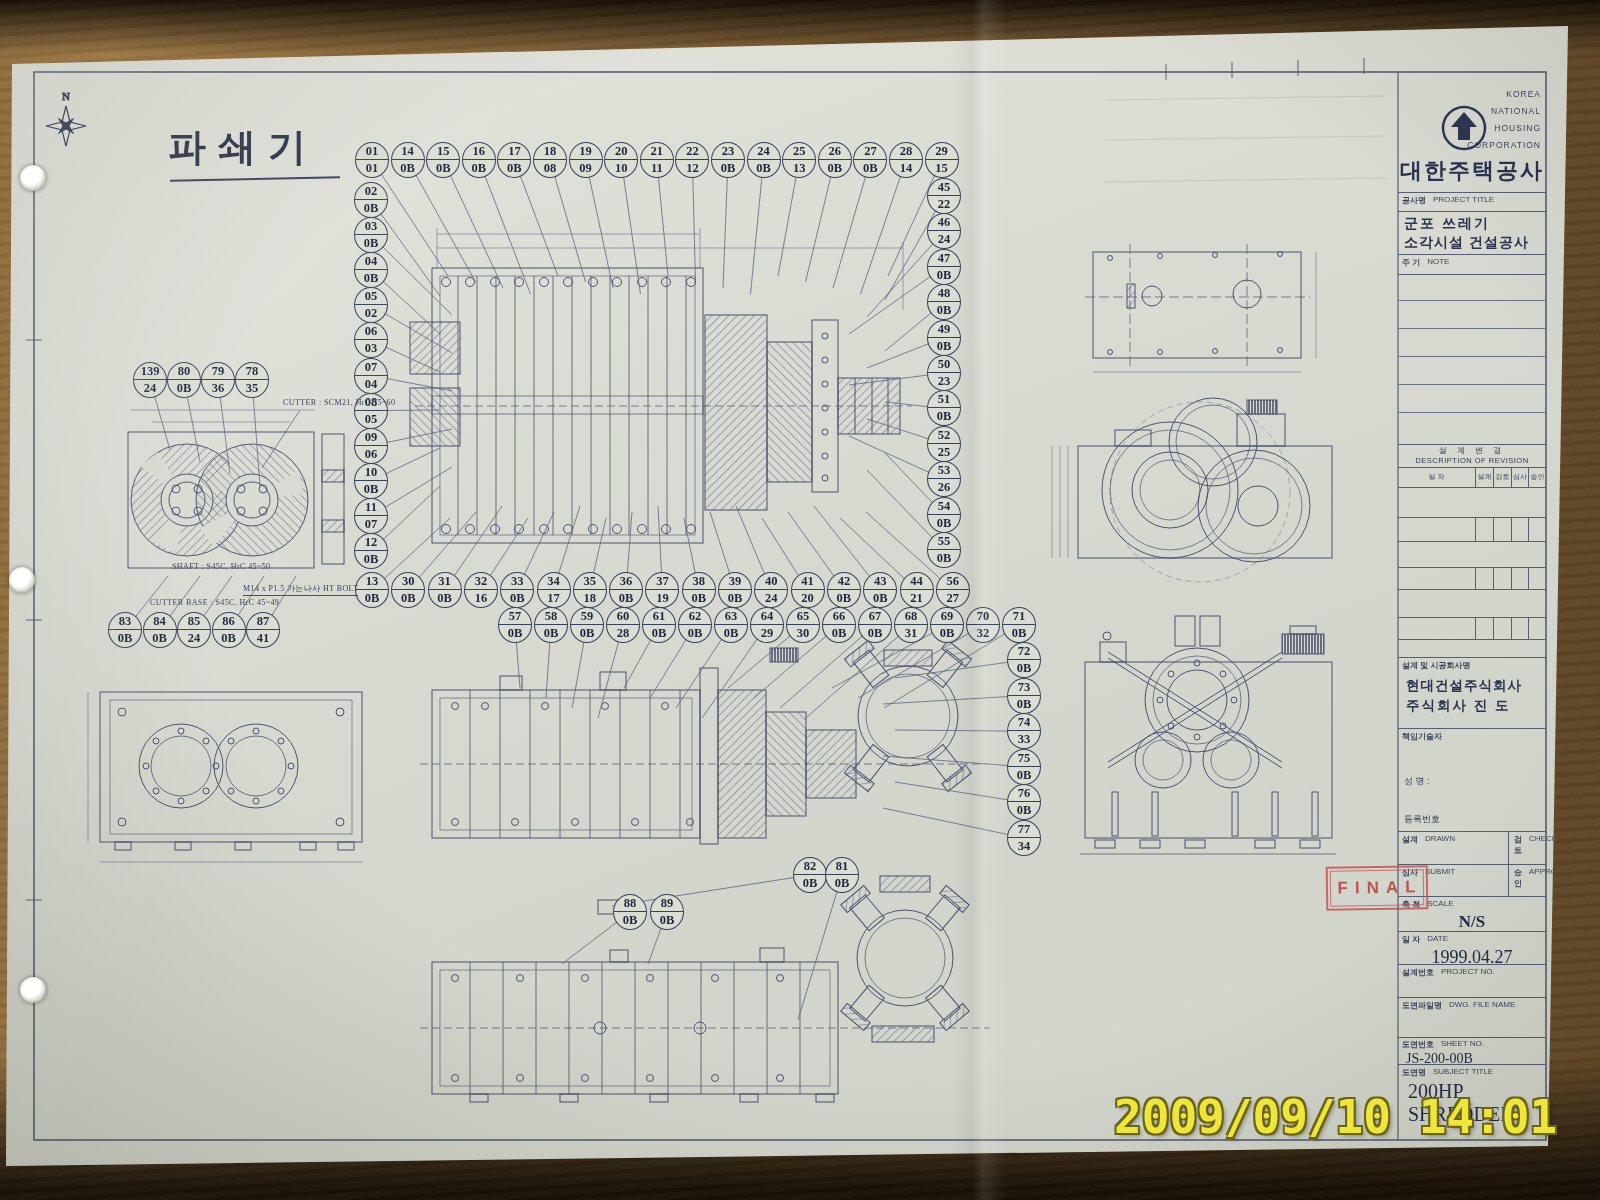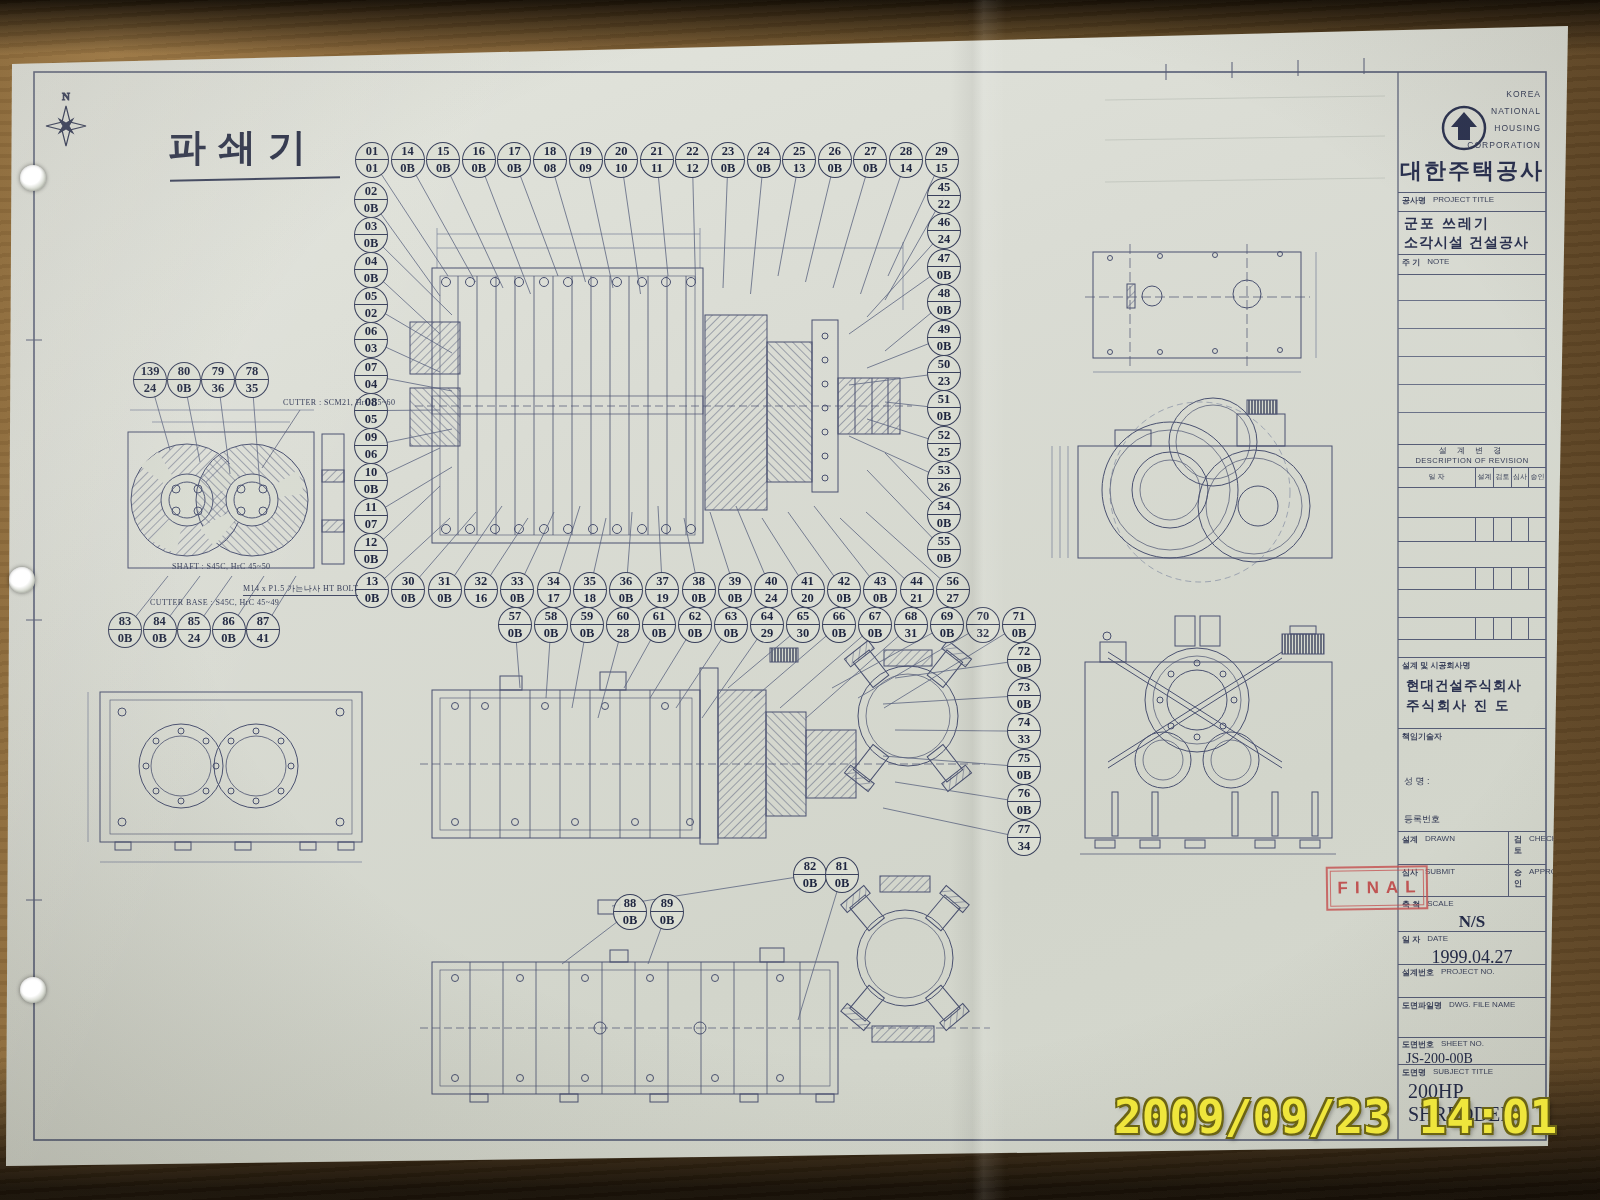--- a/index.html
+++ b/index.html
@@ -1070,16 +1070,16 @@
     <div id="stamp-final">
         <b>FINAL</b>
       </div>
     <div class="sheen"></div>
   </div>
 
   <div class="hole" style="left:20px;top:165px;"></div>
   <div class="hole" style="left:9px;top:567px;"></div>
   <div class="hole" style="left:20px;top:977px;"></div>
 
-  <div id="cam-ts">2009/09/23 14:01</div>
+  <div id="cam-ts">2009/09/10 14:01</div>
 
   <div class="crease" style="left:950px;"></div>
 </div>
 
 </body></html>

